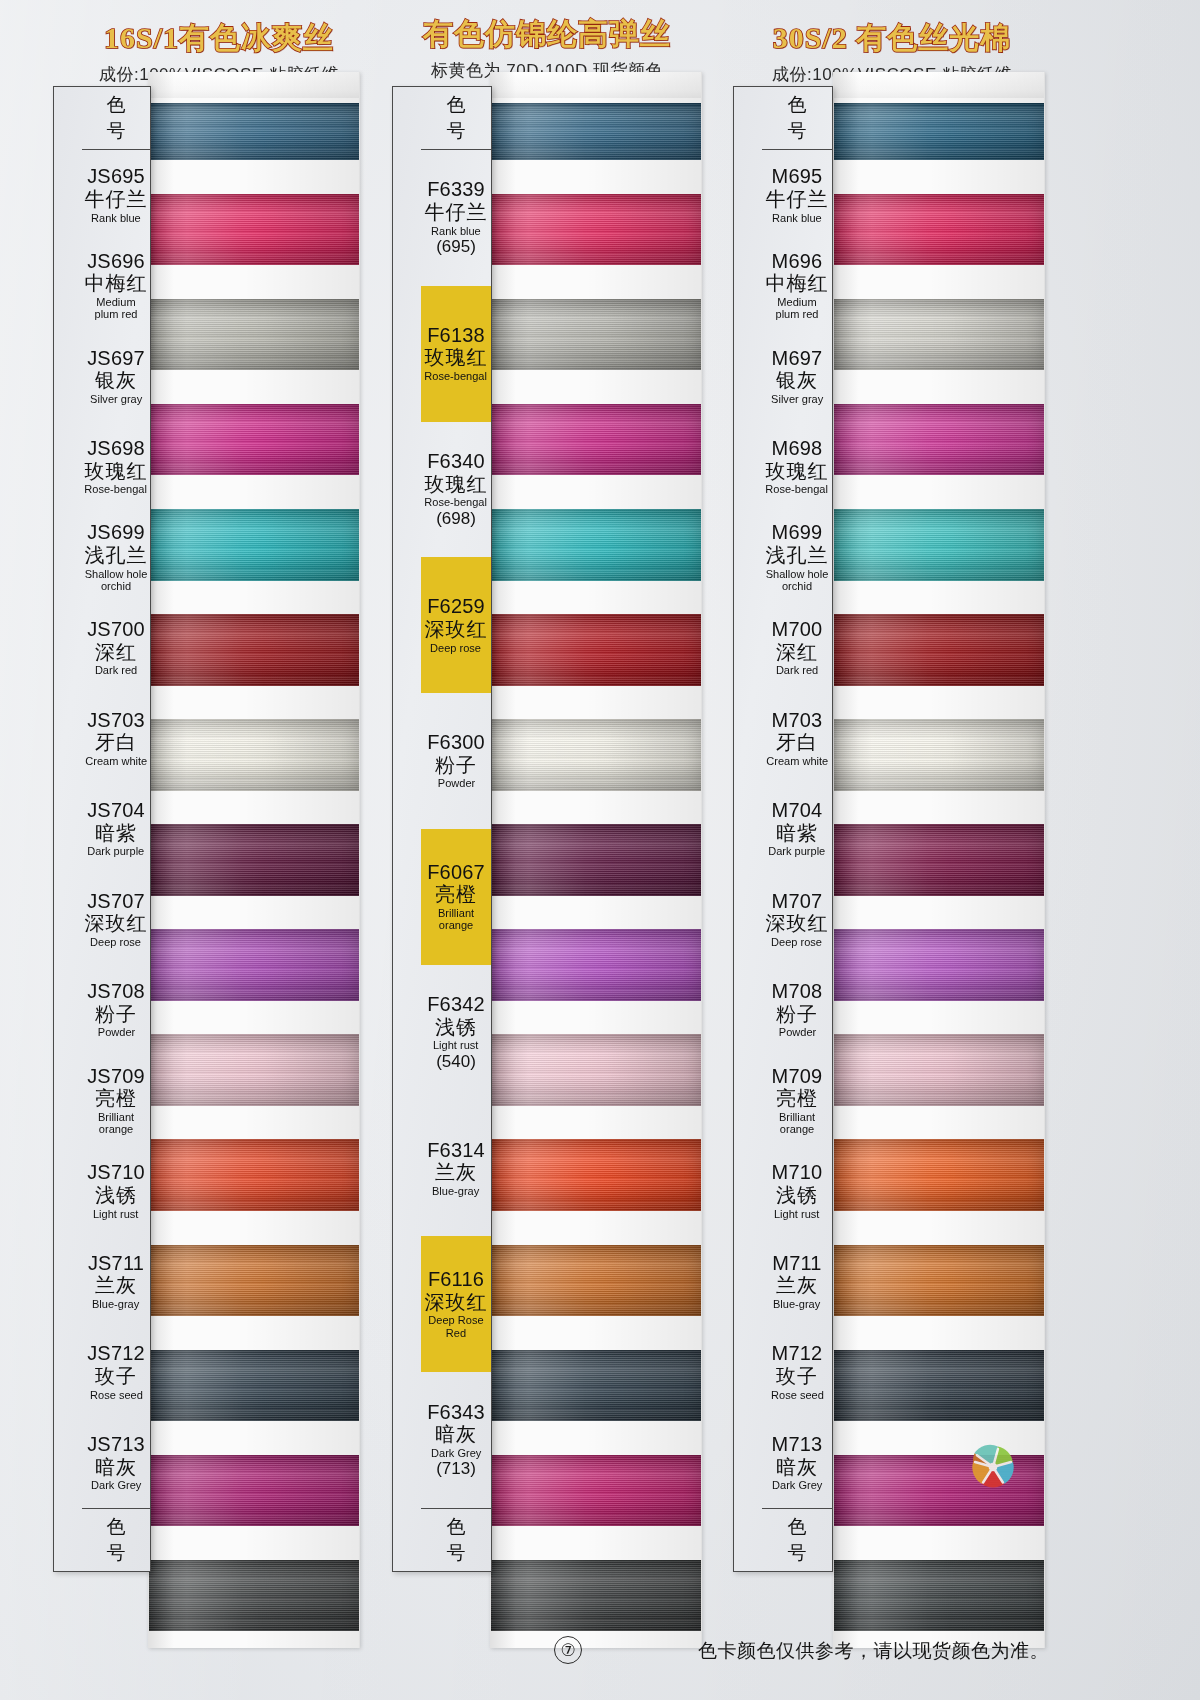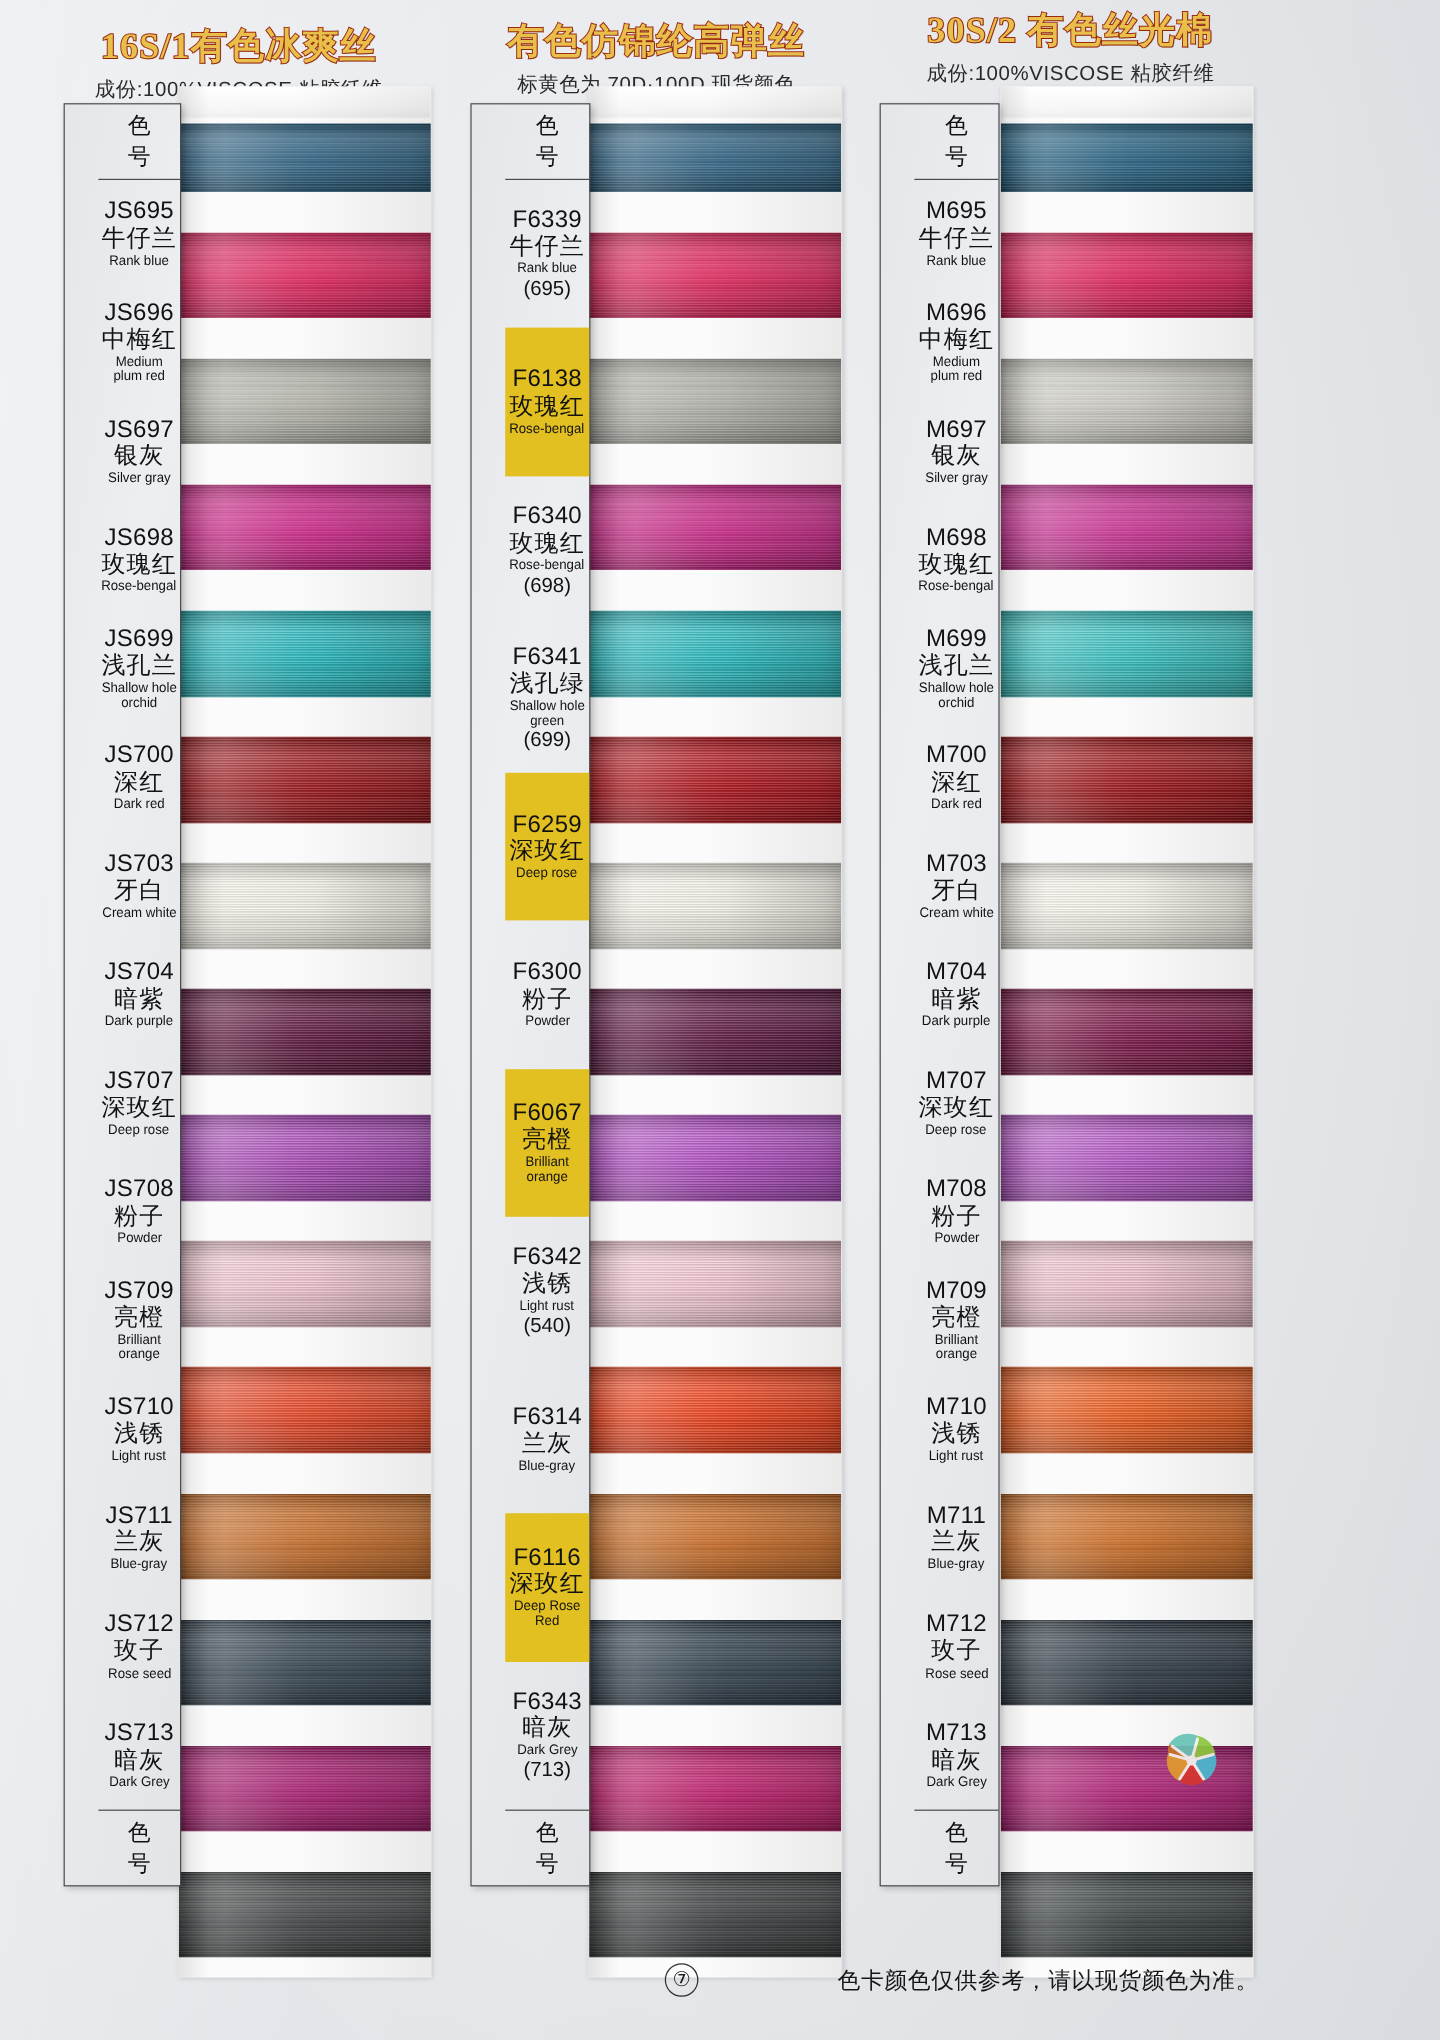--- a/index.html
+++ b/index.html
@@ -138,21 +138,21 @@
     background:linear-gradient(180deg,#ffffff 0%, #f6f6f6 70%, #ededed 100%);
     z-index:3;
   }
 </style>
 </head>
 <body>
 
 <div id="paper"></div>
 
 <div id="stage">
-    <div class="hdr" style="left: 34px; top: 18px; width: 330px;">
+    <div class="hdr" style="left: 54px; top: 18px; width: 330px;">
       <div class="hdr-title">16S/1有色冰爽丝</div>
       <div class="hdr-sub">成份:100%VISCOSE 粘胶纤维</div>
     </div>
     <div class="yarncol" style="left: 148px; top: 72px; width: 212px; height: 1576px;">
       <div class="topedge"></div>
       <div class="skein" style="top: 30.8107px; height: 57.4453px; background-color: rgb(43, 97, 131);"></div>
       <div class="ycell" style="height: 105.067px;"></div>
       <div class="skein" style="top: 121.877px; height: 71.4453px; background-color: rgb(229, 30, 91);"></div>
       <div class="ycell" style="height: 105.067px;"></div>
       <div class="skein" style="top: 226.944px; height: 71.4453px; background-color: rgb(183, 183, 174);"></div>
@@ -313,26 +313,20 @@
           <div class="c-code">F6138</div>
           <div class="c-cn">玫瑰红</div>
           <div class="c-en">Rose-bengal</div>
         </div>
         <div class="cell">
           <div class="c-code">F6340</div>
           <div class="c-cn">玫瑰红</div>
           <div class="c-en">Rose-bengal</div>
           <div class="c-ref">(698)</div>
         </div>
-        <div class="cell">
-          <div class="c-code">F6341</div>
-          <div class="c-cn">浅孔绿</div>
-          <div class="c-en">Shallow hole green</div>
-          <div class="c-ref">(699)</div>
-        </div>
         <div class="cell hl">
           <div class="c-code">F6259</div>
           <div class="c-cn">深玫红</div>
           <div class="c-en">Deep rose</div>
         </div>
         <div class="cell">
           <div class="c-code">F6300</div>
           <div class="c-cn">粉子</div>
           <div class="c-en">Powder</div>
         </div>
@@ -359,21 +353,21 @@
         </div>
         <div class="cell">
           <div class="c-code">F6343</div>
           <div class="c-cn">暗灰</div>
           <div class="c-en">Dark Grey</div>
           <div class="c-ref">(713)</div>
         </div>
       </div>
       <div class="sehao sehao-bot">色  号</div>
     </div>
-    <div class="hdr" style="left: 722px; top: 5px; width: 340px;">
+    <div class="hdr" style="left: 722px; top: 18px; width: 340px;">
       <div class="hdr-title">30S/2 有色丝光棉</div>
       <div class="hdr-sub">成份:100%VISCOSE 粘胶纤维</div>
     </div>
     <div class="yarncol" style="left: 833px; top: 72px; width: 212px; height: 1576px;">
       <div class="topedge"></div>
       <div class="skein" style="top: 30.8107px; height: 57.4453px; background-color: rgb(31, 94, 128);"></div>
       <div class="ycell" style="height: 105.067px;"></div>
       <div class="skein" style="top: 121.877px; height: 71.4453px; background-color: rgb(227, 27, 86);"></div>
       <div class="ycell" style="height: 105.067px;"></div>
       <div class="skein" style="top: 226.944px; height: 71.4453px; background-color: rgb(207, 206, 198);"></div>

